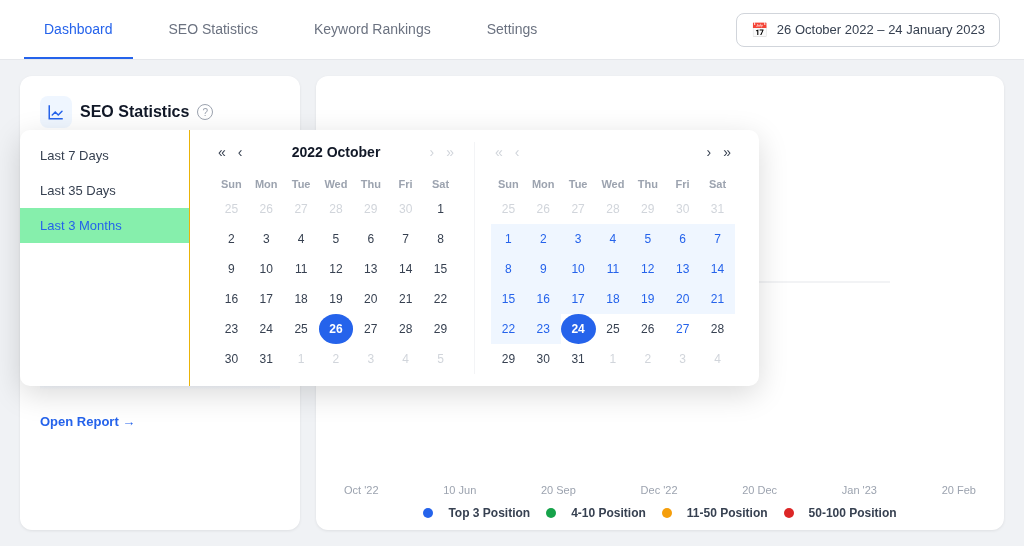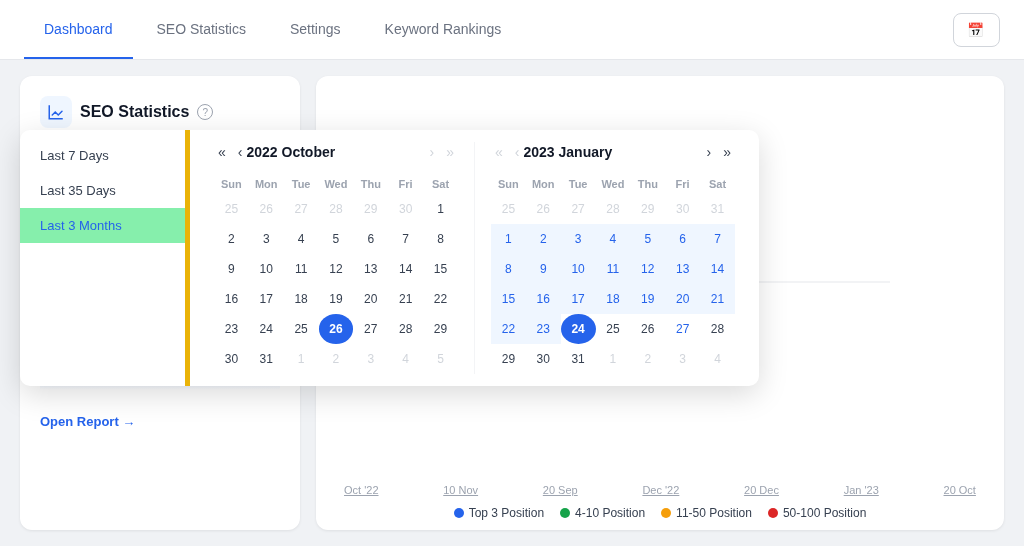--- a/index.html
+++ b/index.html
@@ -28,21 +28,21 @@
       display: flex;
       align-items: center;
       justify-content: space-between;
       padding: 0 24px;
       height: 60px;
       position: relative;
       z-index: 10;
     }
     .nav-tabs {
       display: flex;
-      gap: 4px;
+      gap: 16px;
       height: 100%;
       text-align: center;
     }
     .nav-tab {
       padding: 0 20px;
       display: flex;
       align-items: center;
       font-size: 14px;
       font-weight: 500;
       color: #6b7280;
@@ -183,35 +183,35 @@
     }
     .chart-x-axis {
       display: flex;
       gap: 8px;
       justify-content: space-between;
       font-size: 11px;
       color: #9ca3af;
       padding: 0 8px;
       margin-top: auto;
       padding-top: 4px;
-      text-decoration: underline;
     }
     .chart-legend {
       display: flex;
       flex-wrap: wrap;
       gap: 16px;
       justify-content: center;
       margin-top: 10px;
       font-size: 12px;
       color: #374151;
     }
     .legend-item {
       display: flex;
       align-items: center;
-      gap: 5px;
+      gap: 15px;
+      font-weight: bold;
     }
     .legend-dot {
       width: 10px;
       height: 10px;
       border-radius: 50%;
     }
     
     .dropdown-overlay {
       position: absolute;
       top: 70px;
@@ -220,21 +220,21 @@
       border-radius: 10px;
       box-shadow: 0 8px 30px rgba(0,0,0,0.15);
       z-index: 100;
       display: flex;
       overflow: hidden;
     }
     
     .quick-picks {
       width: 170px;
       padding: 8px 0;
-      border-right: 5px solid #eab308;
+      border-right: 1px solid #eab308;
     }
     .quick-pick-item {
       padding: 10px 20px;
       font-size: 13px;
       color: #374151;
       cursor: pointer;
     }
     .quick-pick-item.active {
       background: #86efac;
       color: #2563eb;
@@ -267,20 +267,21 @@
       cursor: pointer;
       padding: 2px 4px;
     }
     .cal-nav-btn.active {
       color: #374151;
     }
     .calendar-month-title {
       font-size: 14px;
       font-weight: 600;
       color: #111827;
+      text-align: center;
       flex: 1;
     }
     .cal-grid {
       width: 100%;
       border-collapse: collapse;
     }
     .cal-grid th {
       font-size: 11px;
       font-weight: 600;
       color: #9ca3af;
@@ -330,25 +331,26 @@
   </style>
 </head>
 <body>
 
 <div class="app-container">
 
   <div class="header">
     <div class="nav-tabs">
       <div class="nav-tab active">Dashboard</div>
       <div class="nav-tab">SEO Statistics</div>
+      <div class="nav-tab">Keyword Rankings</div>
       <div class="nav-tab">Settings</div>
-      <div class="nav-tab">Keyword Rankings</div>
     </div>
     <button class="date-range-btn">
       <span class="cal-icon">📅</span>
+      <span>26 October 2022 – 24 January 2023</span>
     </button>
   </div>
 
   <div class="main-content">
 
     <div class="seo-card">
       <div class="seo-card-header">
         <div class="seo-card-icon">
           <svg width="18" height="18" viewBox="0 0 24 24" fill="none" stroke="#2563eb" stroke-width="2">
             <path d="M3 3v18h18"></path>
@@ -504,21 +506,20 @@
         </div>
 
         <div class="cal-divider"></div>
 
         <div class="calendar">
           <div class="calendar-header">
             <div class="cal-nav">
               <span class="cal-nav-btn" style="color:#d1d5db;">«</span>
               <span class="cal-nav-btn" style="color:#d1d5db;">‹</span>
             </div>
-            <span class="calendar-month-title">2023 January</span>
             <div class="cal-nav">
               <span class="cal-nav-btn active">›</span>
               <span class="cal-nav-btn active">»</span>
             </div>
           </div>
           <table class="cal-grid">
             <thead>
               <tr>
                 <th>Sun</th>
                 <th>Mon</th>
@@ -591,26 +592,26 @@
     </div>
 
     <div class="right-panel">
       <div class="chart-area">
         <svg width="100%" height="200" viewBox="0 0 460 200">
           <line x1="0" y1="190" x2="460" y2="190" stroke="#e5e7eb" stroke-width="1"></line>
           <text x="0" y="188" font-size="10" fill="#9ca3af">0</text>
         </svg>
         <div class="chart-x-axis">
           <span>Oct '22</span>
-          <span>10 Nov</span>
+          <span>10 Jun</span>
           <span>20 Sep</span>
           <span>Dec '22</span>
           <span>20 Dec</span>
           <span>Jan '23</span>
-          <span>20 Oct</span>
+          <span>20 Feb</span>
         </div>
         <div class="chart-legend">
           <div class="legend-item">
             <div class="legend-dot" style="background:#2563eb;"></div>
             <span>Top 3 Position</span>
           </div>
           <div class="legend-item">
             <div class="legend-dot" style="background:#16a34a;"></div>
             <span>4-10 Position</span>
           </div>

